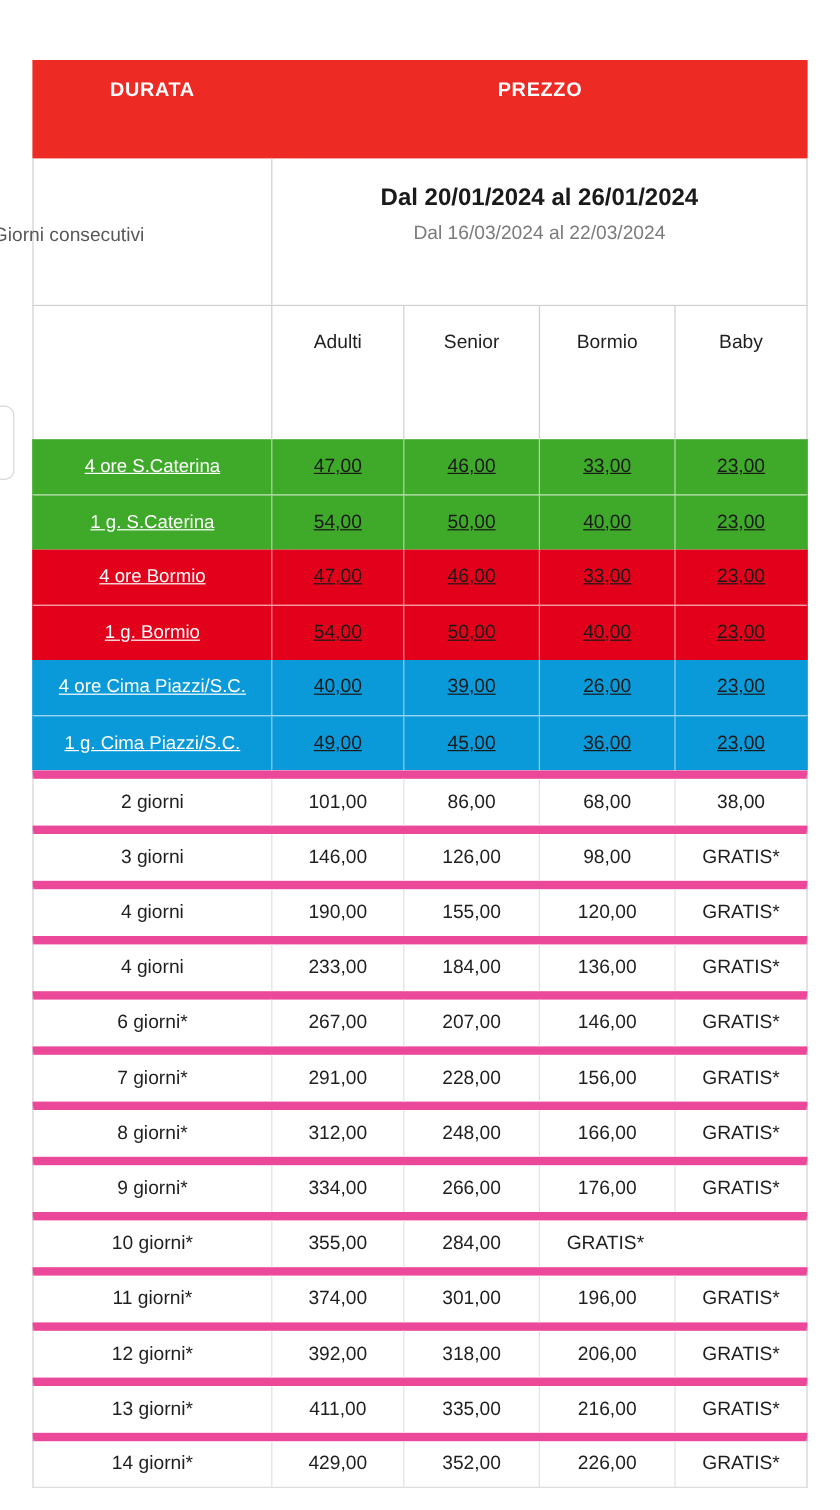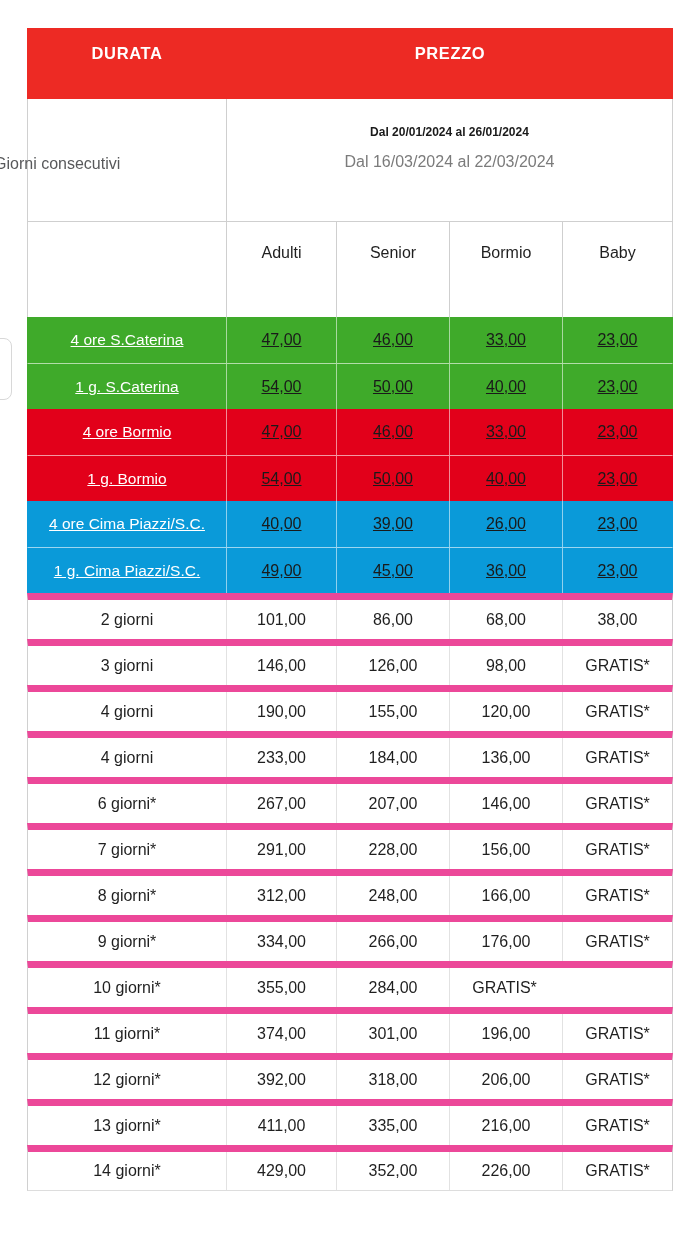--- a/index.html
+++ b/index.html
@@ -33,23 +33,24 @@
   #price-table {
     position: absolute;
     left: 27px;
     top: 28px;
     width: 646px;
   }
 
   
   .band {
     display: flex;
-    height: 71px;
+    height: 82px;
     background: #ed2a24;
     color: #ffffff;
+    margin-top: 22px;
   }
   .band-cell {
     display: flex;
     align-items: flex-start;
     justify-content: center;
     padding-top: 16px;
     font-size: 16.5px;
     font-weight: bold;
     letter-spacing: 0.6px;
   }
@@ -77,21 +78,21 @@
     white-space: nowrap;
   }
   .period-right {
     flex: 1;
     box-sizing: border-box;
     padding-top: 18px;
     height: 122px;
     text-align: center;
   }
   .period-line1 {
-    font-size: 12px;
+    font-size: 20px;
     font-weight: bold;
     color: #1a1a1a;
     line-height: 30px;
   }
   .period-line2 {
     font-size: 16px;
     font-weight: normal;
     color: #7b7b7b;
     line-height: 30px;
   }
@@ -112,21 +113,21 @@
     color: #1f1f1f;
   }
   .c-label  { width: 199px; }
   .c-adulti { width: 110px; }
   .c-senior { width: 113px; }
   .c-junior { width: 113px; }
   .c-baby   { width: 109px; }
 
   
   .subhead {
-    height: 96px;
+    height: 112px;
     border-top: 1px solid #cfcfcf;
   }
   .subhead .tcell {
     border-right: 1px solid #cfcfcf;
     align-items: flex-start;
     padding-top: 22px;
     font-size: 16px;
     color: #1f1f1f;
   }
   .subhead .c-label { border-right: 1px solid #cfcfcf; }

